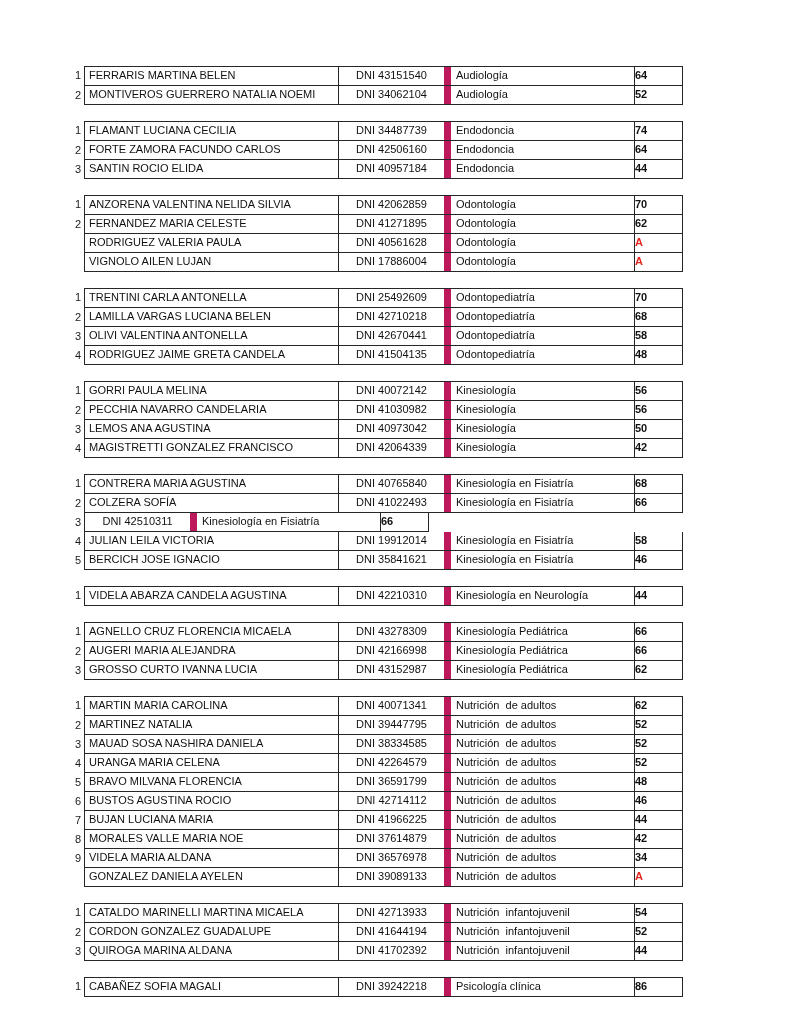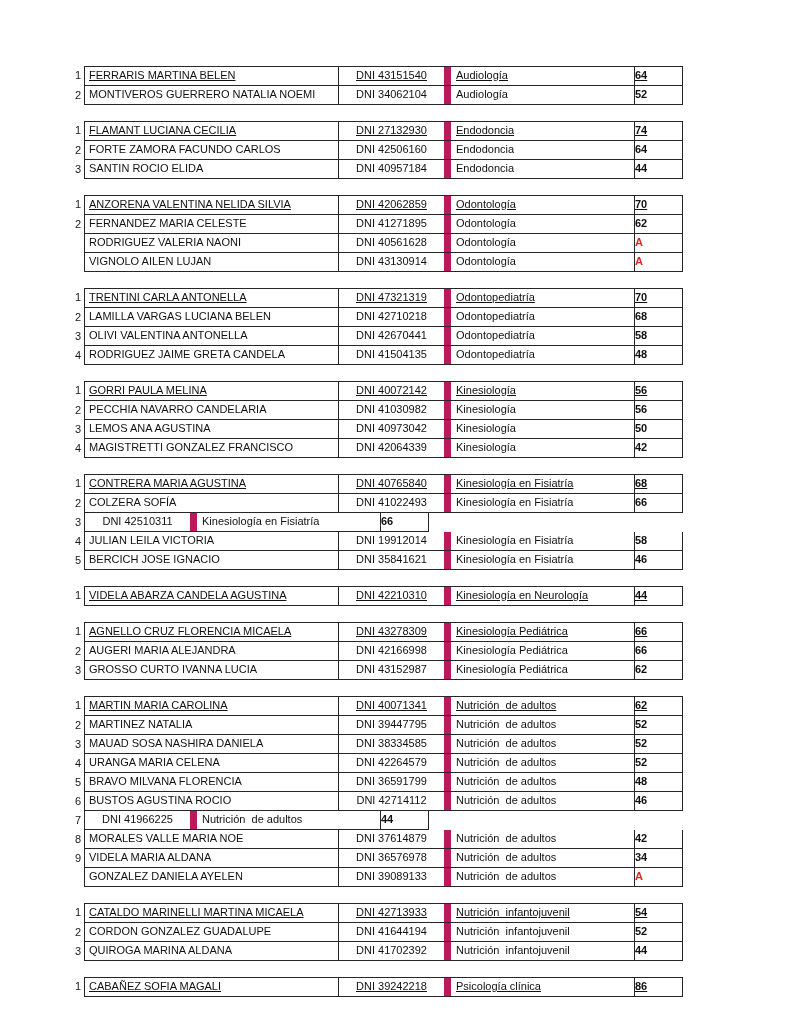--- a/index.html
+++ b/index.html
@@ -43,21 +43,20 @@
   }
   .cells {
     display: flex;
     border-left: 1px solid #262626;
     border-right: 1px solid #262626;
     border-bottom: 1px solid #262626;
     background: #ffffff;
   }
   .group .row:first-child .cells {
     border-top: 1px solid #262626;
-    text-decoration: underline;
   }
   .cell {
     box-sizing: border-box;
     height: 18px;
     font-size: 11px;
     line-height: 17px;
     overflow: hidden;
     white-space: nowrap;
     color: #111111;
   }
@@ -109,21 +108,21 @@
       <div class="cell esp">Audiología</div>
       <div class="cell score">52</div>
     </div>
   </div>
       </div>
       <div class="group">
         <div class="row">
     <div class="rank">1</div>
     <div class="cells">
       <div class="cell name">FLAMANT LUCIANA CECILIA</div>
-      <div class="cell dni">DNI 27132930</div>
+      <div class="cell dni">DNI 34487739</div>
       <div class="cell esp">Endodoncia</div>
       <div class="cell score">74</div>
     </div>
   </div>
         <div class="row">
     <div class="rank">2</div>
     <div class="cells">
       <div class="cell name">FORTE ZAMORA FACUNDO CARLOS</div>
       <div class="cell dni">DNI 42506160</div>
       <div class="cell esp">Endodoncia</div>
@@ -155,42 +154,42 @@
     <div class="cells">
       <div class="cell name">FERNANDEZ MARIA CELESTE</div>
       <div class="cell dni">DNI 41271895</div>
       <div class="cell esp">Odontología</div>
       <div class="cell score">62</div>
     </div>
   </div>
         <div class="row">
     <div class="rank"></div>
     <div class="cells">
-      <div class="cell name">RODRIGUEZ VALERIA NAONI</div>
+      <div class="cell name">RODRIGUEZ VALERIA PAULA</div>
       <div class="cell dni">DNI 40561628</div>
       <div class="cell esp">Odontología</div>
       <div class="cell score absent">A</div>
     </div>
   </div>
         <div class="row">
     <div class="rank"></div>
     <div class="cells">
       <div class="cell name">VIGNOLO AILEN LUJAN</div>
-      <div class="cell dni">DNI 43130914</div>
+      <div class="cell dni">DNI 17886004</div>
       <div class="cell esp">Odontología</div>
       <div class="cell score absent">A</div>
     </div>
   </div>
       </div>
       <div class="group">
         <div class="row">
     <div class="rank">1</div>
     <div class="cells">
       <div class="cell name">TRENTINI CARLA ANTONELLA</div>
-      <div class="cell dni">DNI 47321319</div>
+      <div class="cell dni">DNI 25492609</div>
       <div class="cell esp">Odontopediatría</div>
       <div class="cell score">70</div>
     </div>
   </div>
         <div class="row">
     <div class="rank">2</div>
     <div class="cells">
       <div class="cell name">LAMILLA VARGAS LUCIANA BELEN</div>
       <div class="cell dni">DNI 42710218</div>
       <div class="cell esp">Odontopediatría</div>
@@ -391,20 +390,21 @@
     <div class="cells">
       <div class="cell name">BUSTOS AGUSTINA ROCIO</div>
       <div class="cell dni">DNI 42714112</div>
       <div class="cell esp">Nutrición  de adultos</div>
       <div class="cell score">46</div>
     </div>
   </div>
         <div class="row">
     <div class="rank">7</div>
     <div class="cells">
+      <div class="cell name">BUJAN LUCIANA MARIA</div>
       <div class="cell dni">DNI 41966225</div>
       <div class="cell esp">Nutrición  de adultos</div>
       <div class="cell score">44</div>
     </div>
   </div>
         <div class="row">
     <div class="rank">8</div>
     <div class="cells">
       <div class="cell name">MORALES VALLE MARIA NOE</div>
       <div class="cell dni">DNI 37614879</div>

